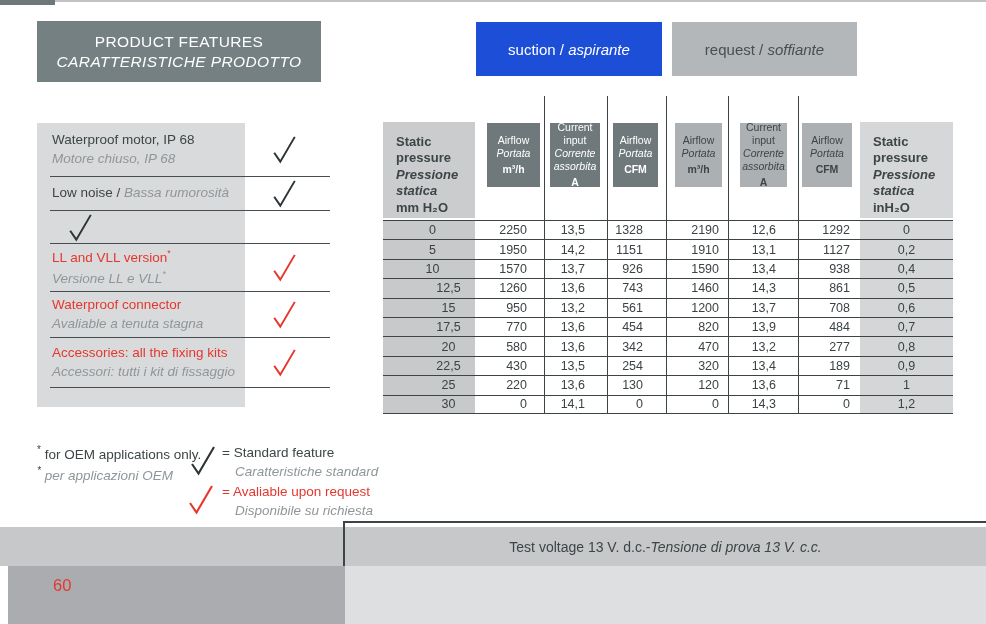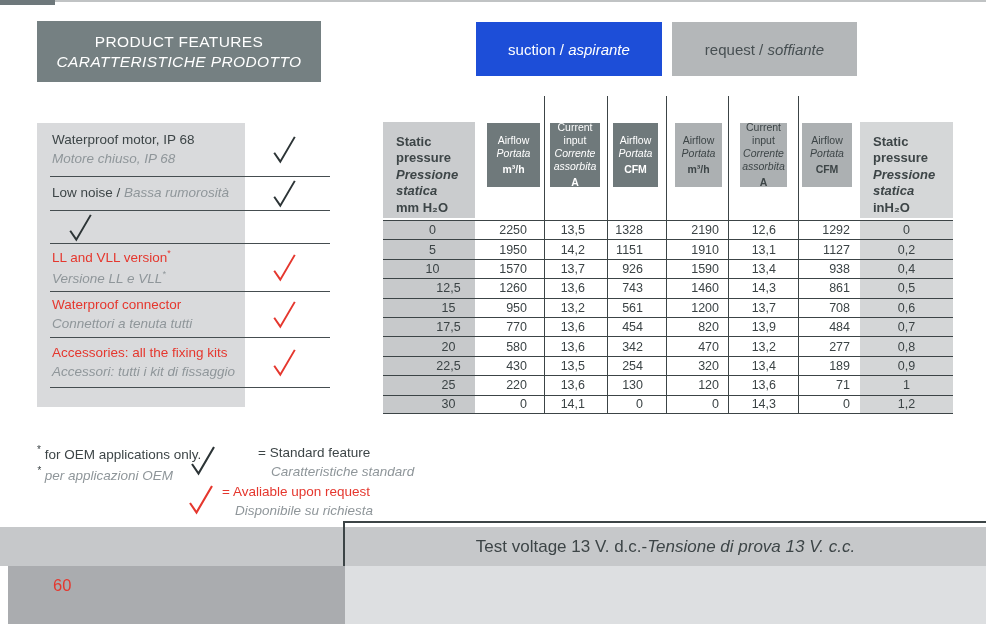--- a/index.html
+++ b/index.html
@@ -47,21 +47,21 @@
   .req .feat-check { color:#e5372e; }
 
   
   .oem-note { position:absolute; left:37px; top:443px; font-size:13.5px; line-height:1.45; }
   .oem-note .star { font-size:10px; vertical-align:super; color:#3d4547; }
   .oem-it { color:#8f969a; font-style:italic; }
   .lg-check { position:absolute; width:26px; height:31px; }
   .lg-check.std { left:190px; top:445px; color:#2c3436; }
   .lg-check.req { left:188px; top:484px; color:#e5372e; }
   .lg-text { position:absolute; left:222px; font-size:13.5px; line-height:1.4; }
-  .lg-text.std { top:444px;margin-left:36px; }
+  .lg-text.std { top:444px; }
   .lg-text.req { top:483px; }
   .lg-en { color:#3d4547; }
   .lg-en.red { color:#e5372e; }
   .lg-it { color:#8f969a; font-style:italic; padding-left:13px; }
 
   
   .dtable { position:absolute; left:383px; top:96px; width:570px; height:318px; }
   .hbox { position:absolute; }
   .hbox.light { top:26px; height:96px; padding:12px 8px 0 13px; font-weight:bold;
                 font-size:13px; line-height:1.26; color:#3d4547; }
@@ -86,21 +86,21 @@
   .trow:nth-child(-n+3) .tcell.c1 { padding-left:7px; }
   .tcell.c8 { background:#d4d6d7; justify-content:center; }
   .tcell.mid { justify-content:flex-end; }
   .tcell.c2 { padding-right:17px; } .tcell.c3 { padding-right:22px; }
   .tcell.c4 { padding-right:23px; } .tcell.c5 { padding-right:9px; }
   .tcell.c6 { padding-right:22px; } .tcell.c7 { padding-right:10px; }
 
   
   .tv-bar { position:absolute; left:0; top:527px; width:986px; height:39px; background:#c6c8ca; }
   .tv-text { position:absolute; left:345px; top:527px; width:641px; height:39px;
-             display:flex; align-items:center; justify-content:center; font-size:17px; color:#3d4547; }
+             display:flex; align-items:center; justify-content:center; font-size:14px; color:#3d4547; }
   .tv-text .it { font-style:italic; }
   .foot-hline { position:absolute; left:343px; top:521px; width:643px; height:2px; background:#3c4446; }
   .foot-vline { position:absolute; left:343px; top:521px; width:2px; height:103px; background:#3c4446; }
   .foot-left { position:absolute; left:8px; top:566px; width:343px; height:58px; background:#aaacaf; }
   .foot-right { position:absolute; left:345px; top:566px; width:641px; height:58px; background:#dddfe1; }
   .page-num { position:absolute; left:45px; top:10px; font-size:16.5px; color:#e5372e; }
 </style>
 </head>
 <body>
 
@@ -162,21 +162,21 @@
         </div>
         <div class="feat-check">
           <svg class="chk" viewBox="0 0 26 31">
             <path d="M2 19 L8.5 28.5 L24 2" fill="none" stroke="currentColor" stroke-width="2.1"></path>
           </svg>
         </div>
       </div>
       <div class="feat-row req">
         <div class="feat-text">
           <div class="f-en">Waterproof connector</div>
-          <div class="f-it">Connettori a tenuta tutti</div>
+          <div class="f-it">Avaliable a tenuta stagna</div>
         </div>
         <div class="feat-check">
           <svg class="chk" viewBox="0 0 26 31">
             <path d="M2 19 L8.5 28.5 L24 2" fill="none" stroke="currentColor" stroke-width="2.1"></path>
           </svg>
         </div>
       </div>
       <div class="feat-row req">
         <div class="feat-text">
           <div class="f-en">Accessories: all the fixing kits</div>

